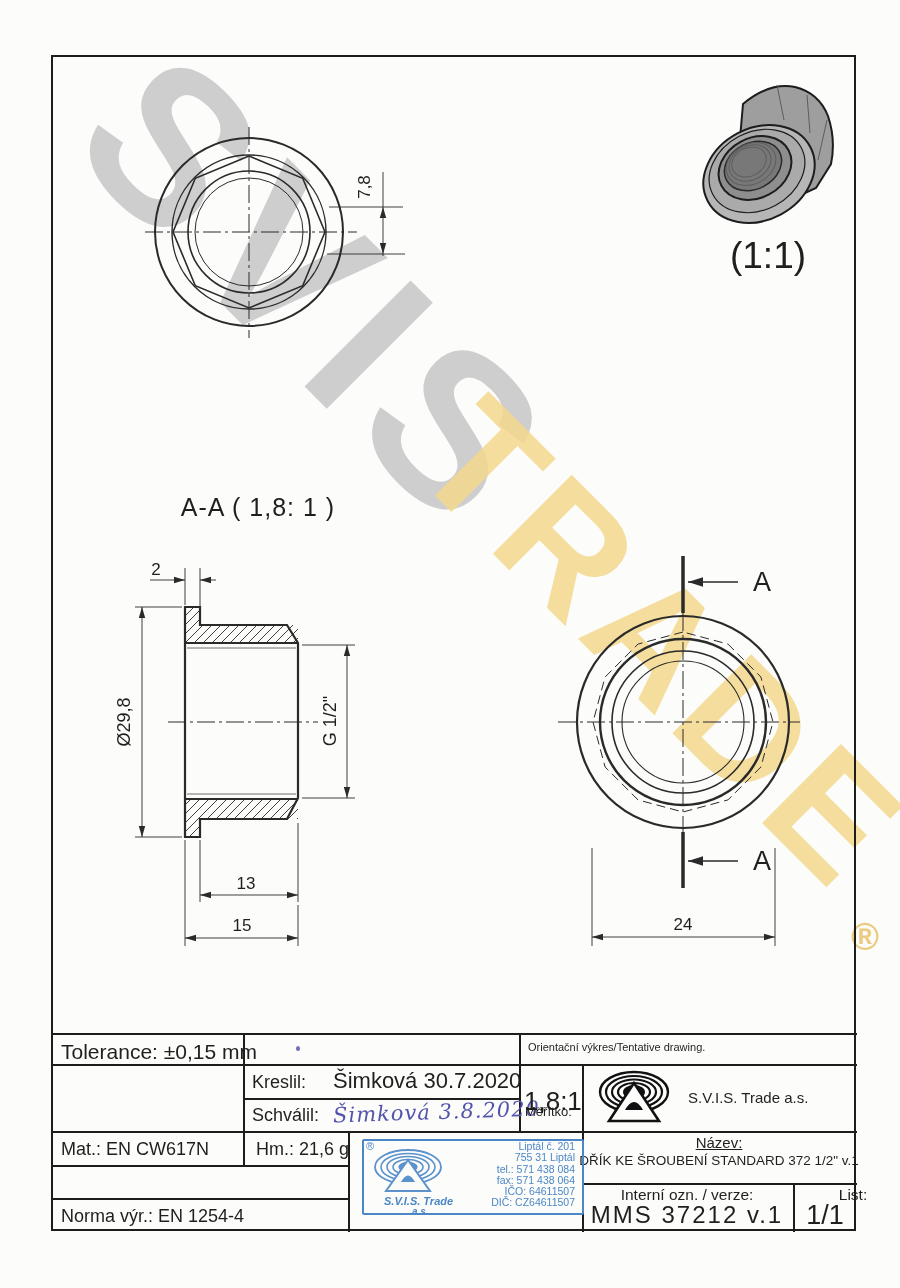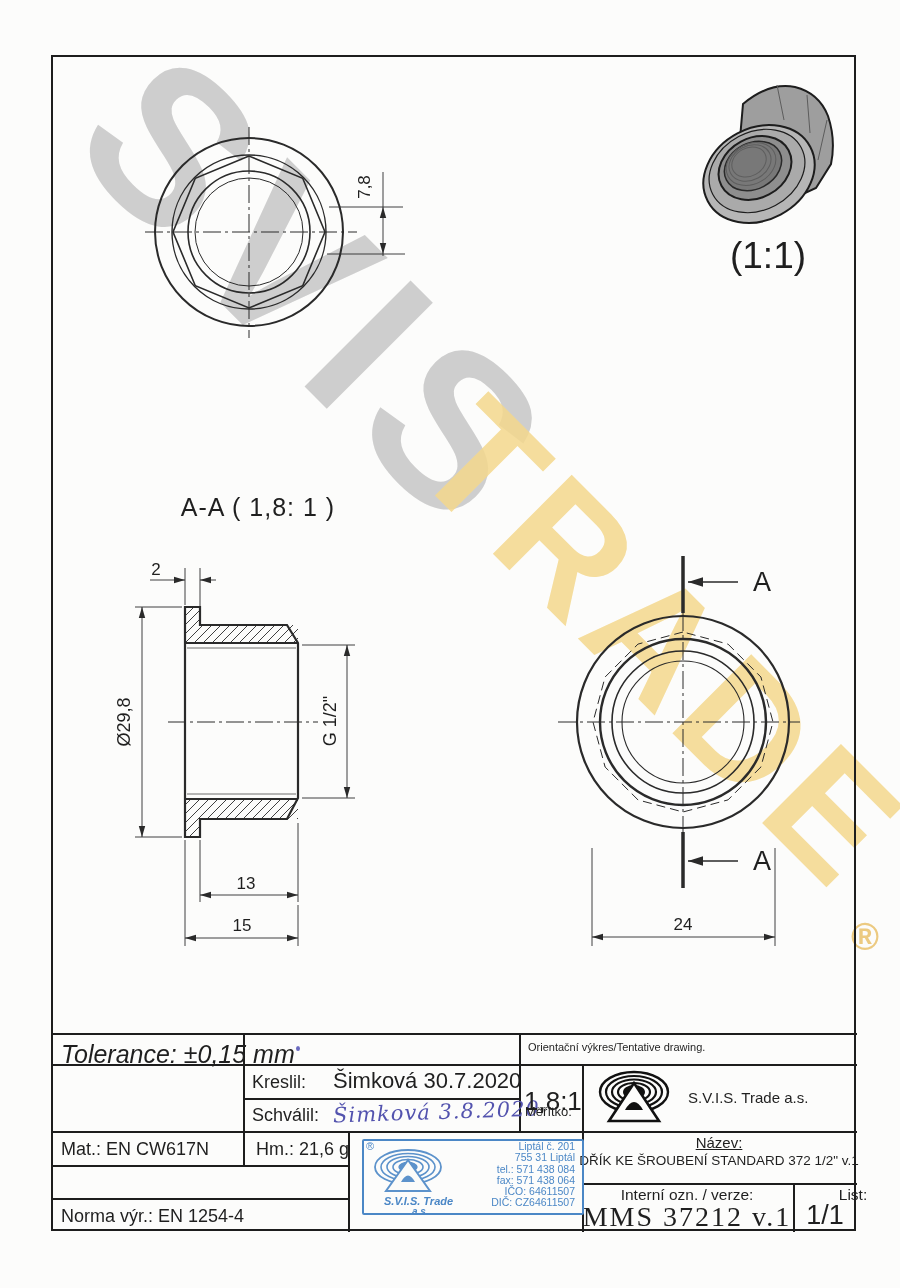--- a/index.html
+++ b/index.html
@@ -216,41 +216,41 @@
 <div class="tbline" style="left:51px;top:1131px;width:806px;height:2px;"></div>
 <div class="tbline" style="left:51px;top:1165px;width:297px;height:2px;"></div>
 <div class="tbline" style="left:582px;top:1183px;width:275px;height:2px;"></div>
 <div class="tbline" style="left:51px;top:1198px;width:297px;height:2px;"></div>
 <div class="tbline" style="left:243px;top:1033px;width:2px;height:132px;"></div>
 <div class="tbline" style="left:348px;top:1131px;width:2px;height:101px;"></div>
 <div class="tbline" style="left:519px;top:1033px;width:2px;height:98px;"></div>
 <div class="tbline" style="left:582px;top:1064px;width:2px;height:168px;"></div>
 <div class="tbline" style="left:793px;top:1183px;width:2px;height:49px;"></div>
 
-<div class="tbtext lab" style="left:61px;top:1040px;font-size:25px;font-style:italic;">Tolerance: ±0,15 mm</div>
+<div class="tbtext lab" style="left:61px;top:1040px;font-size:21px;">Tolerance: ±0,15 mm</div>
 <div class="ink-dot" style="left:296px;top:1046px;"></div>
 <div class="tbtext" style="left:528px;top:1041px;font-size:11px;">Orientační výkres/Tentative drawing.</div>
 
 <div class="tbtext lab" style="left:252px;top:1072px;">Kreslil:</div>
 <div class="tbtext" style="left:333px;top:1068px;font-size:22px;">Šimková 30.7.2020</div>
 <div class="tbtext lab" style="left:252px;top:1105px;">Schválil:</div>
 <div class="tbtext sig" style="left:333px;top:1100px;font-size:21px;">Šimková  3.8.2020</div>
 
 <div class="tbtext" style="left:525px;top:1068px;font-size:13px;margin-top:36px;">Měřítko:</div>
 <div class="tbtext" style="left:524px;top:1086px;font-size:26px;">1,8:1</div>
 <div class="tbtext" style="left:688px;top:1089px;font-size:15px;">S.V.I.S. Trade a.s.</div>
 
 <div class="tbtext lab" style="left:61px;top:1139px;">Mat.: EN CW617N</div>
 <div class="tbtext lab" style="left:256px;top:1139px;">Hm.: 21,6 g</div>
 <div class="tbtext lab" style="left:61px;top:1206px;">Norma výr.: EN 1254-4</div>
 
 <div class="tbtext small-lab ctr" style="left:719px;top:1134px;text-decoration:underline;">Název:</div>
 <div class="tbtext ctr" style="left:719px;top:1153px;font-size:13.5px;">DŘÍK KE ŠROUBENÍ STANDARD 372 1/2" v.1</div>
 <div class="tbtext ctr" style="left:687px;top:1186px;font-size:15.5px;">Interní ozn. / verze:</div>
-<div class="tbtext ctr" style="left:687px;top:1201px;font-size:28px;letter-spacing:2px;font-family:Liberation Serif, serif;">MMS 37212 v.1</div>
+<div class="tbtext ctr" style="left:687px;top:1201px;font-size:24px;letter-spacing:2px;">MMS 37212 v.1</div>
 <div class="tbtext ctr" style="left:825px;top:1186px;font-size:15.5px;margin-left:28px;">List:</div>
 <div class="tbtext ctr" style="left:825px;top:1200px;font-size:27px;">1/1</div>
 
 <div class="stamp"></div>
 <div class="stamp-txt" style="left:366px;top:1140px;font-size:11px;">®</div>
 <div class="stamp-txt" style="left:384px;top:1195px;font-size:11px;font-weight:bold;font-style:italic;">S.V.I.S. Trade</div>
 <div class="stamp-txt" style="left:412px;top:1206px;font-size:10px;font-weight:bold;font-style:italic;">a.s.</div>
 <div class="stamp-txt stamp-right">
   <div>Liptál č. 201</div>
   <div>755 31 Liptál</div>

